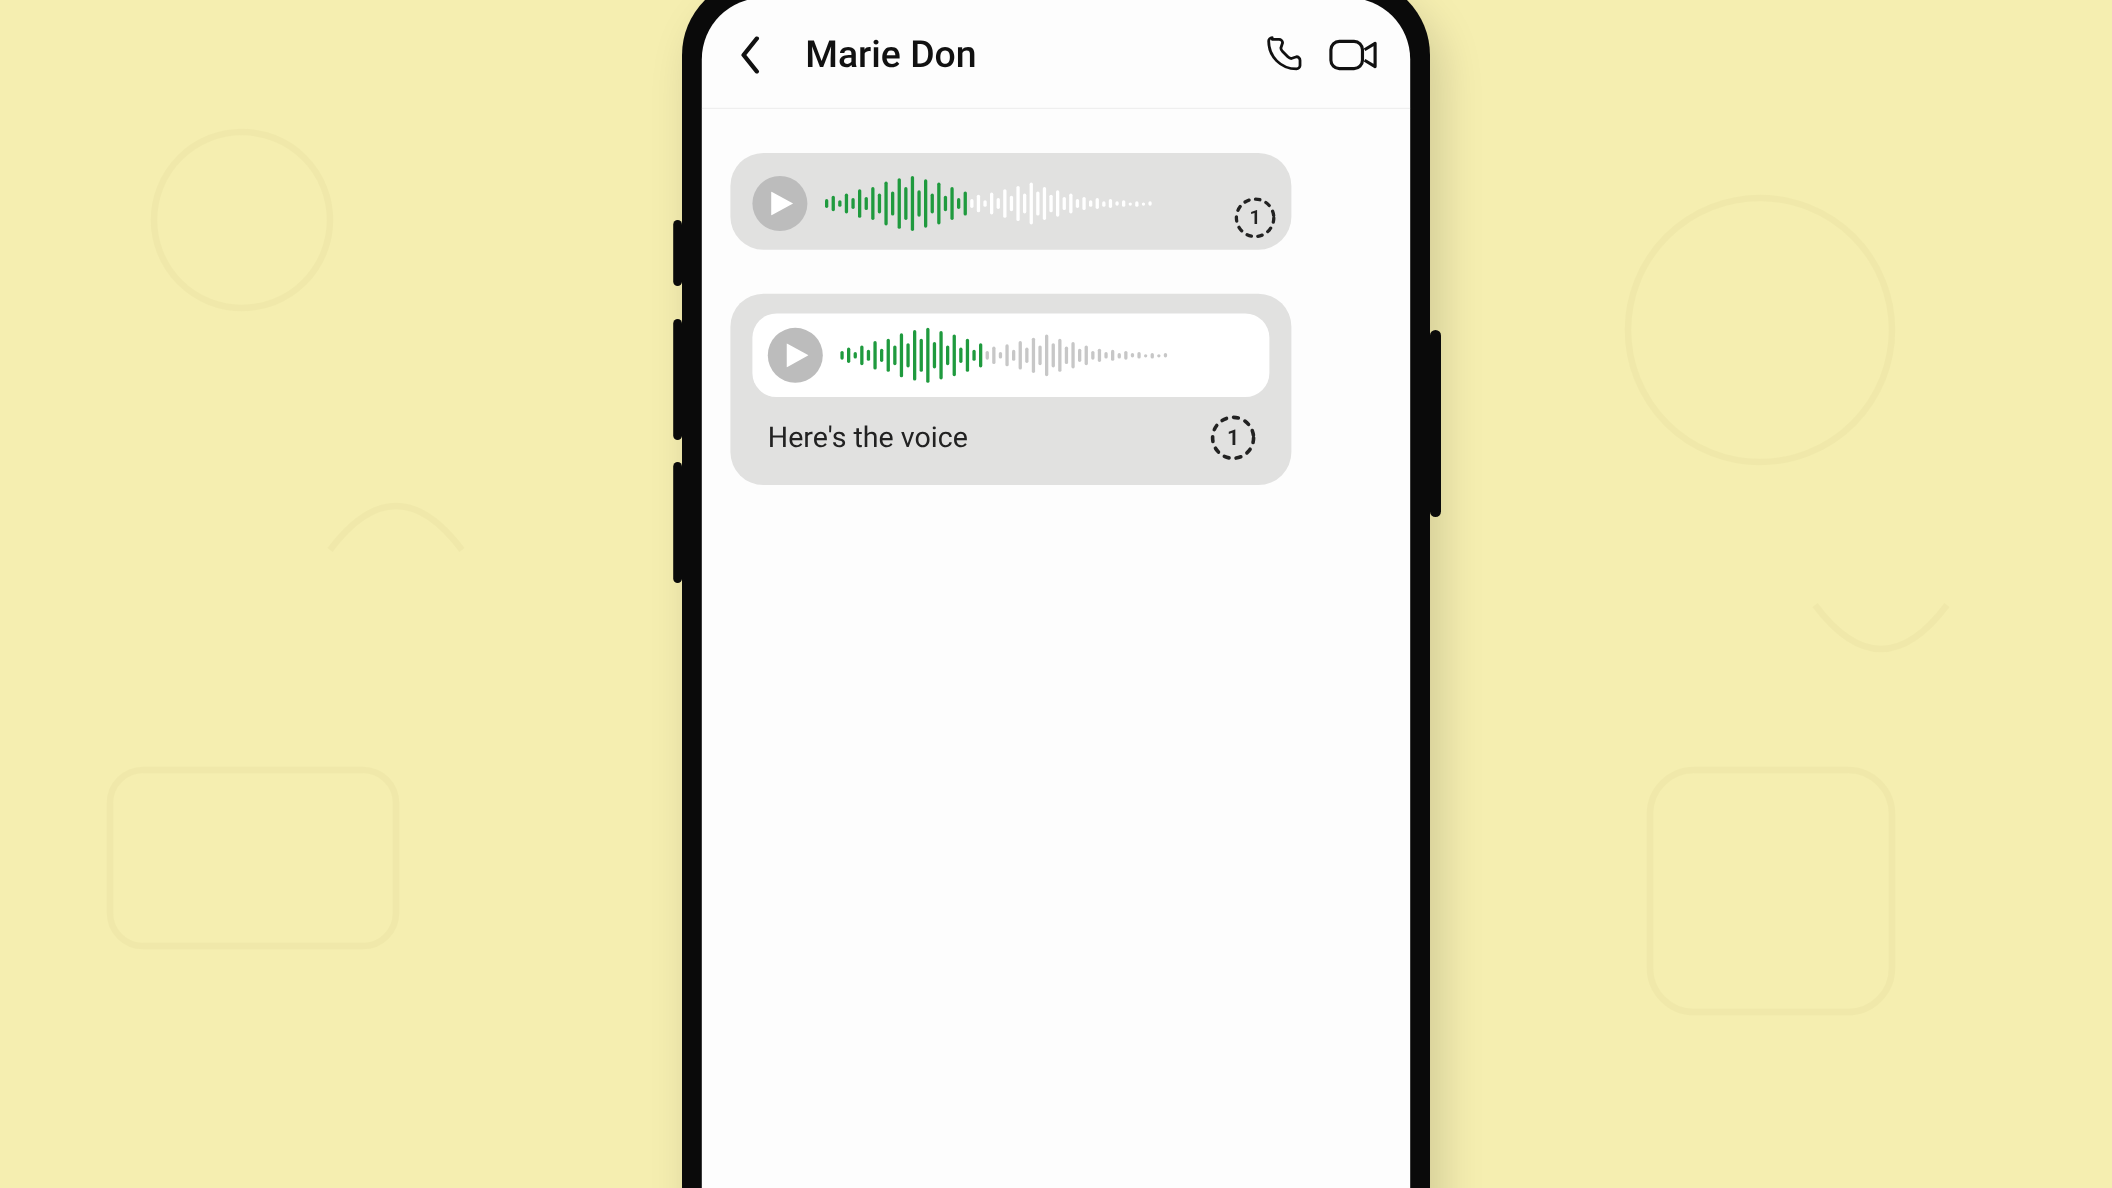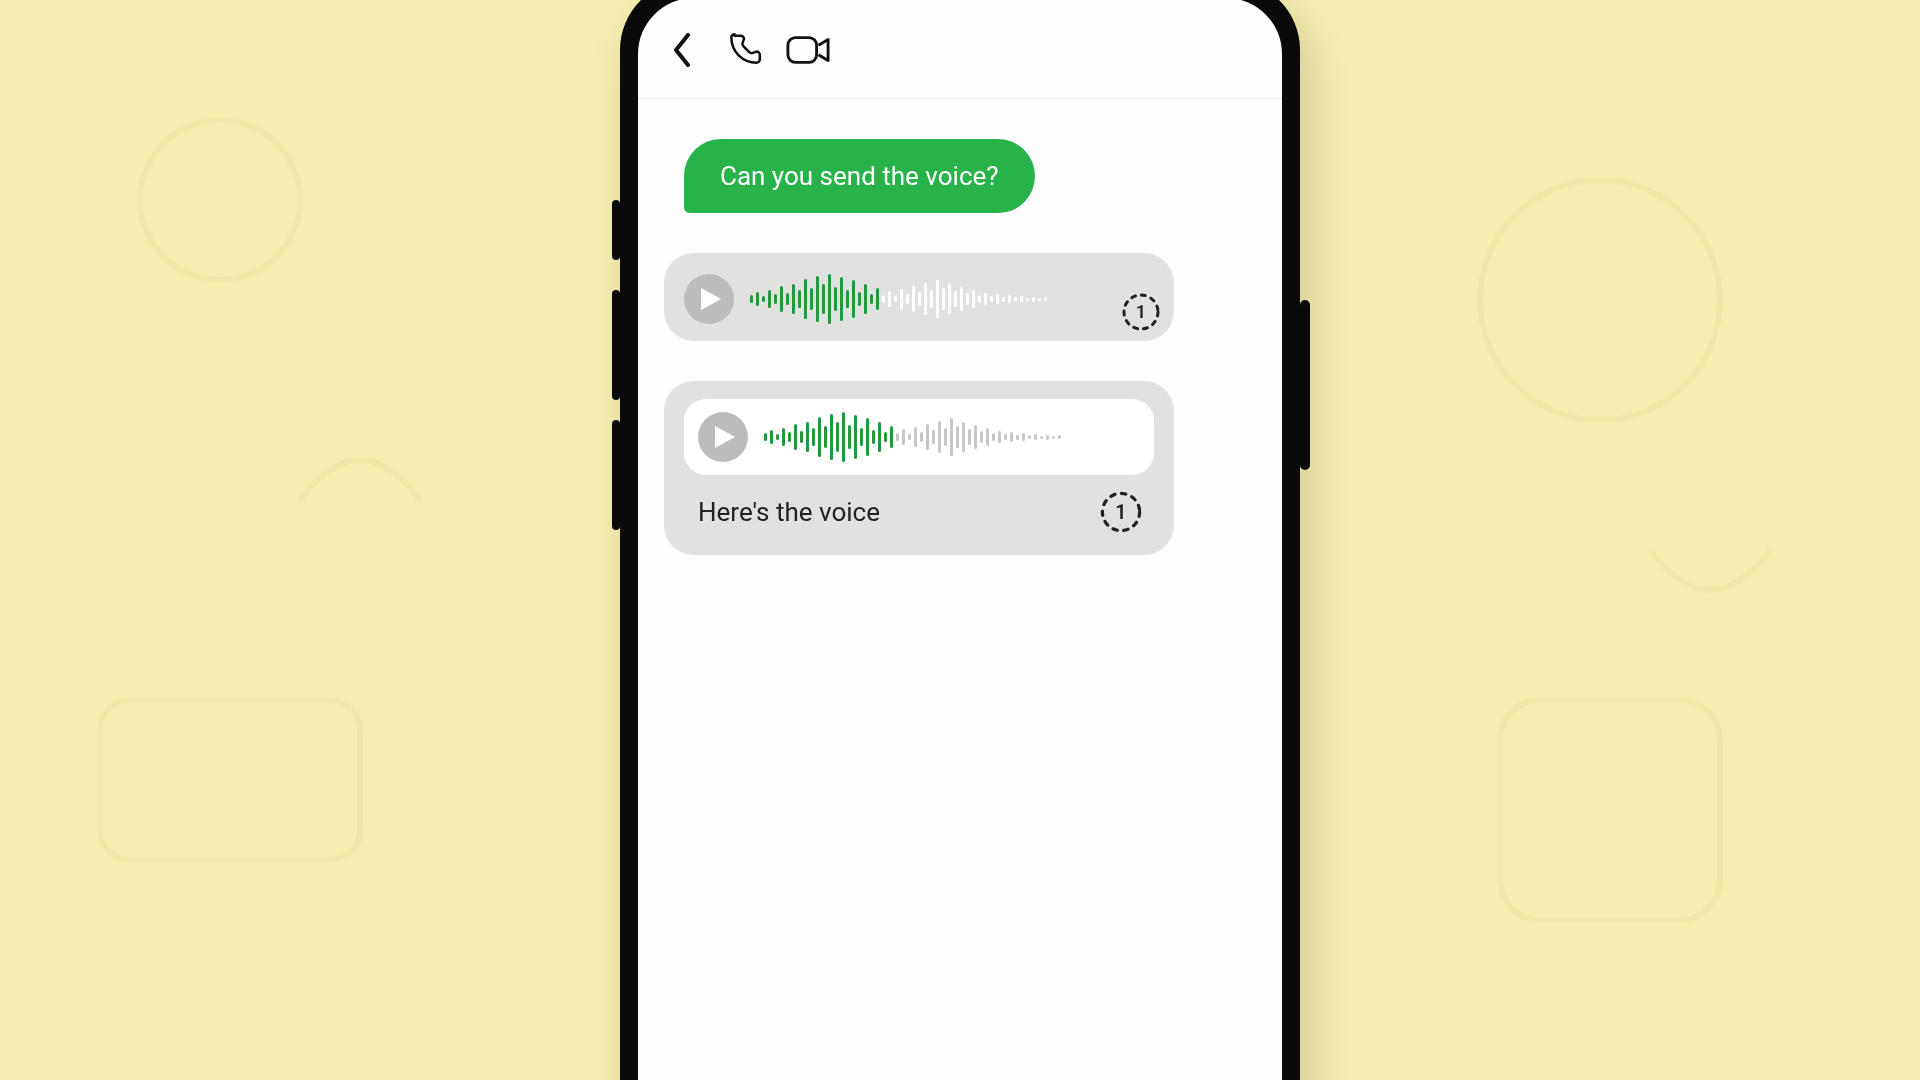--- a/index.html
+++ b/index.html
@@ -175,38 +175,36 @@
   <div class="phone-button btn-right"></div>
 
   <div class="screen">
 
     <div class="header">
       <div class="back-btn">
         <svg width="20" height="34" viewBox="0 0 20 34">
           <polyline points="16,2 4,17 16,32" fill="none" stroke="#111" stroke-width="4" stroke-linecap="round" stroke-linejoin="round"></polyline>
         </svg>
       </div>
+      <div class="contact-name">Marie Don</div>
       <div class="header-icon">
         <svg width="38" height="38" viewBox="0 0 24 24">
           <path d="M6 2c-1 0-2 1-2 2 0 9 7 16 16 16 1 0 2-1 2-2v-3c0-1-1-2-2-2l-3 1c-1 0-1 0-2-1l-3-3c-1-1-1-1-1-2l1-3c0-1-1-2-2-2H6z" fill="none" stroke="#111" stroke-width="1.6" stroke-linejoin="round"></path>
         </svg>
       </div>
       <div class="header-icon">
         <svg width="46" height="34" viewBox="0 0 46 34">
           <rect x="2" y="4" width="30" height="26" rx="8" fill="none" stroke="#111" stroke-width="3"></rect>
           <path d="M34 12 L44 6 V28 L34 22" fill="none" stroke="#111" stroke-width="3" stroke-linejoin="round"></path>
         </svg>
       </div>
     </div>
 
     <div class="chat">
 
-      <div class="bubble sent first">
-        <span>Can you send the voice?</span>
-      </div>
 
       <div class="voice-msg">
         <div class="voice-row">
           <div class="play-btn">
             <svg width="20" height="22" viewBox="0 0 20 22">
                 <polygon points="0,0 20,11 0,22" fill="#fff"></polygon>
               </svg>
           </div>
           <div class="waveform" id="wf1">
               <span style="height: 8px; background: rgb(31, 154, 62);"></span>

